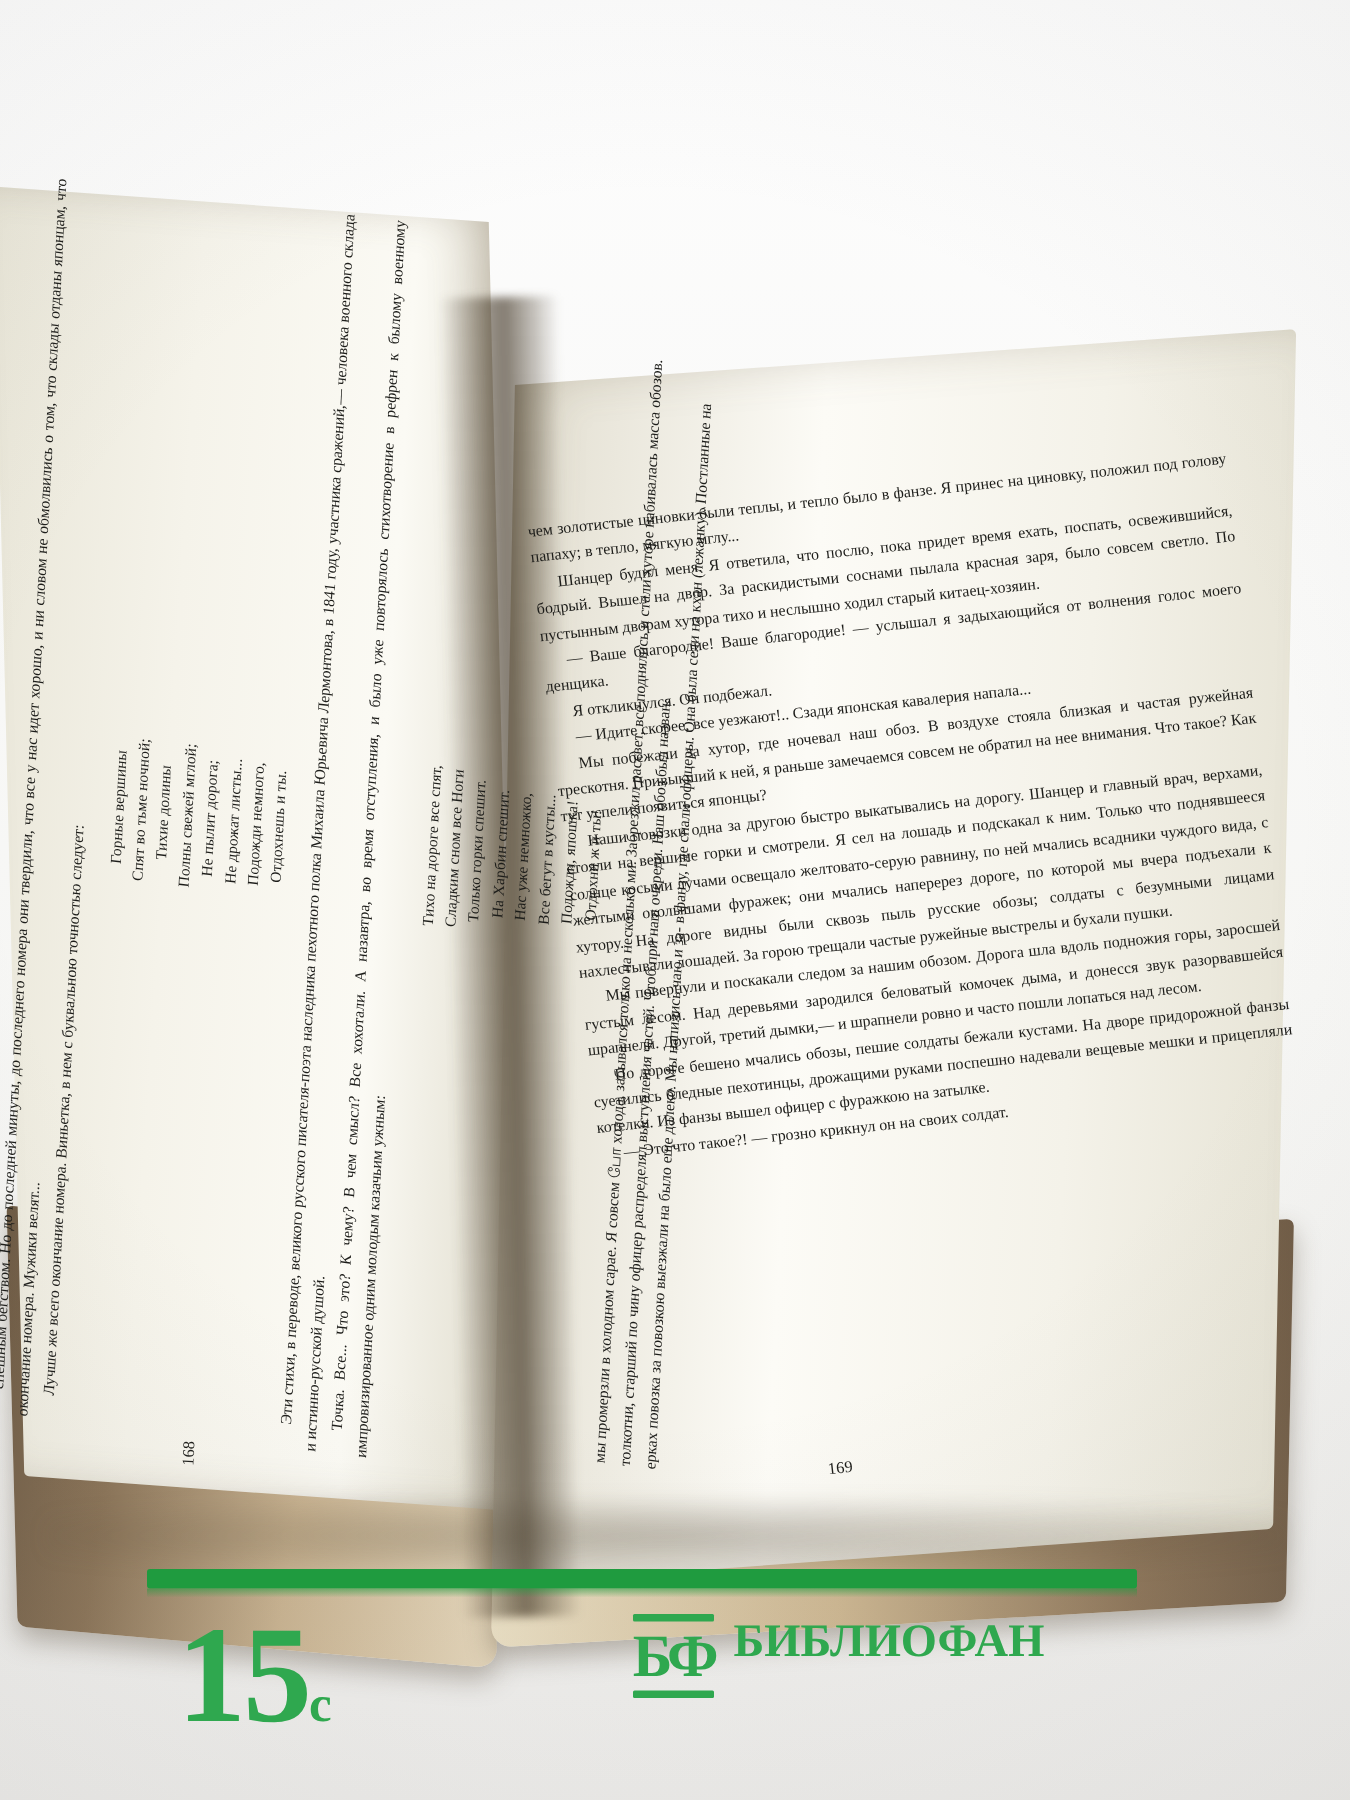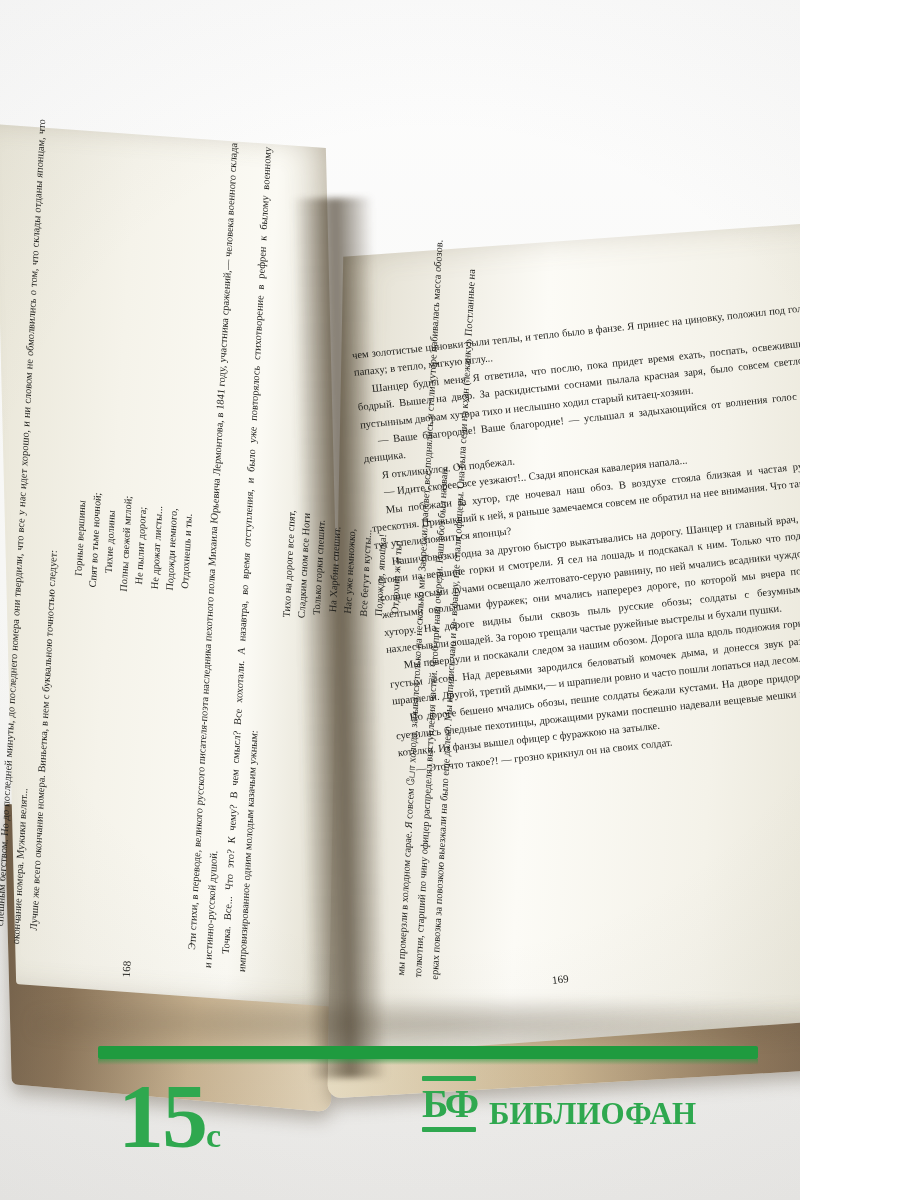--- a/index.html
+++ b/index.html
@@ -12,21 +12,21 @@
     height: 1200px;
     overflow: hidden;
     font-family: "Liberation Serif", serif;
     position: relative;
   }
 
   
   #photo {
     position: absolute;
     left: 0; top: 0;
-    width: 800px;
+    width: 900px;
     height: 1200px;
     background: #ffffff;
     overflow: hidden;
   }
 
   
   .surface {
     position: absolute;
     left: 0; top: 0;
     width: 900px;
@@ -225,21 +225,21 @@
     font-weight: bold;
     vertical-align: baseline;
     letter-spacing: 0;
   }
   .wm-logo {
     position: absolute;
     left: 418px;
     top: 1076px;
     z-index: 71;
     display: flex;
-    align-items: flex-end;
+    align-items: flex-start;
     gap: 9px;
   }
   .wm-logo-mark {
     position: relative;
     width: 62px;
     height: 56px;
     color: #2fa84f;
     font-weight: bold;
     font-size: 40px;
     line-height: 56px;

